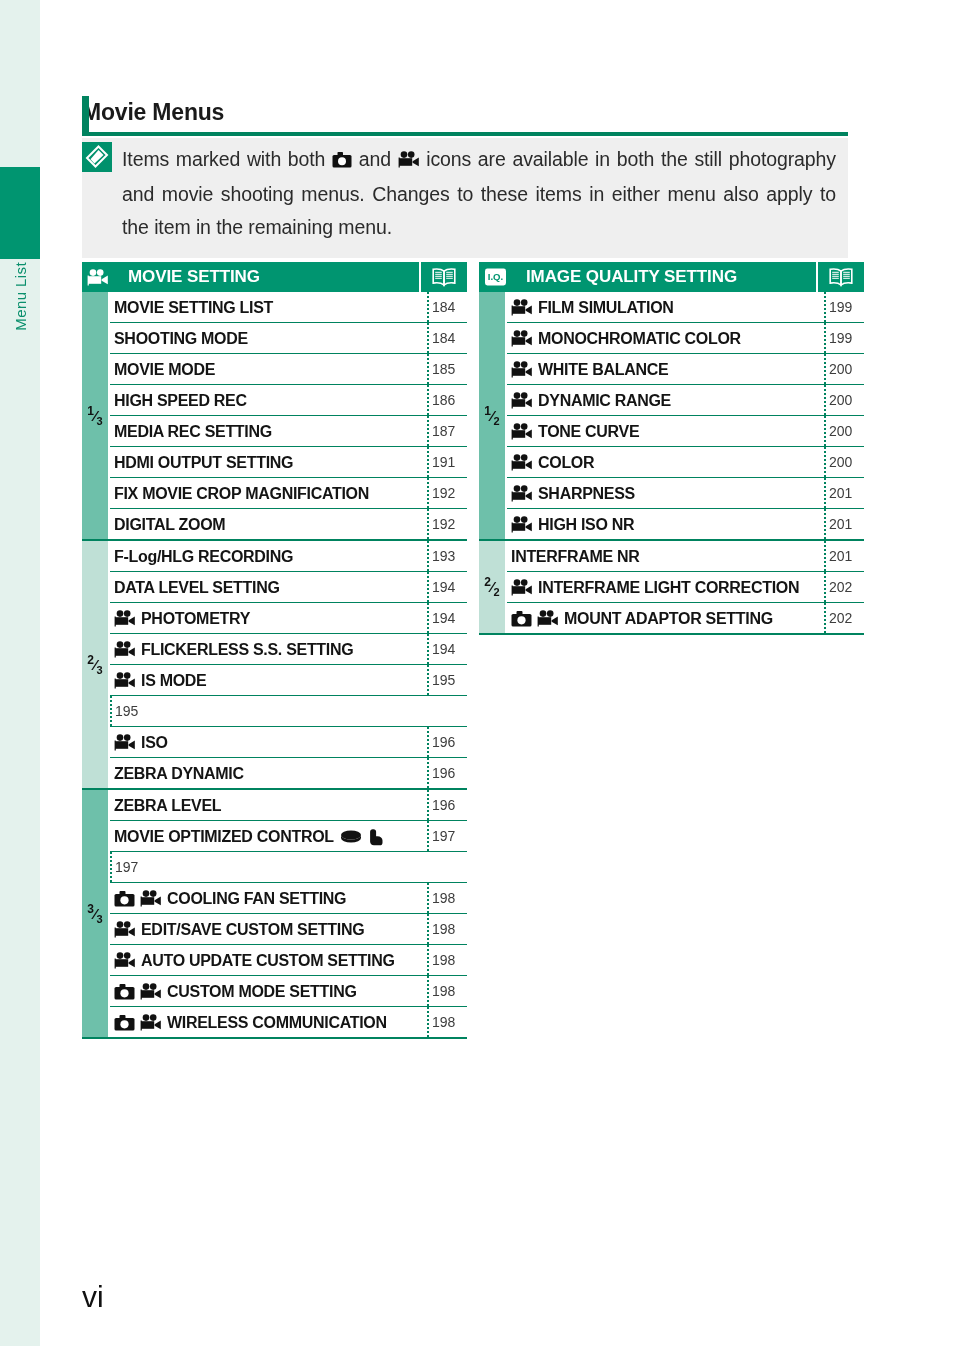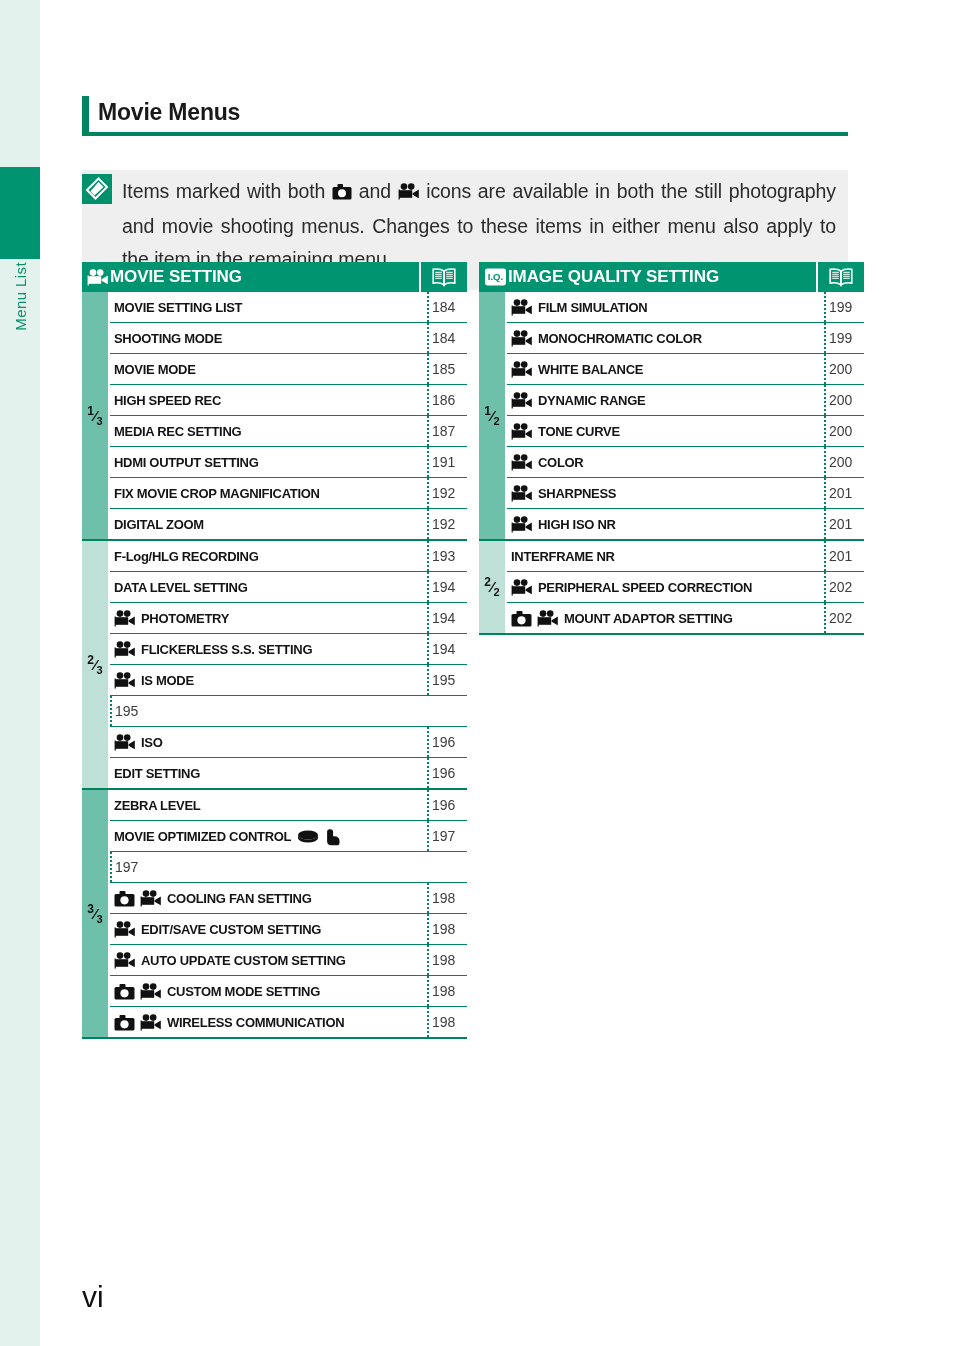--- a/index.html
+++ b/index.html
@@ -59,21 +59,21 @@
     width: 766px;
   }
   #title-rule-left {
     position: absolute;
     left: 0; top: 0;
     width: 7px; height: 36px;
     background: #00835f;
   }
   #page-title {
     margin: 0;
-    padding: 0 0 2px 16px;
+    padding: 0 0 2px 0;
     font-size: 23px;
     font-weight: bold;
     color: #1a1a1a;
     line-height: 32px;
     letter-spacing: -0.2px;
   }
   #title-rule-bottom {
     width: 766px;
     height: 4px;
     background: #00835f;
@@ -82,21 +82,20 @@
 
   
   #note-box {
     position: absolute;
     left: 0; top: 138px;
     width: 766px;
     background: #efefef;
     display: flex;
     align-items: flex-start;
     box-sizing: border-box;
-    margin-top: 32px;
   }
   #note-icon {
     flex: 0 0 auto;
     width: 30px; height: 30px;
     background: #00916c;
     position: relative;
     margin: 4px 0 0 0;
   }
   #note-icon svg { display: block; }
   #note-text {
@@ -127,21 +126,21 @@
   }
   .tbl-header {
     background: #009570;
     height: 30px;
     display: flex;
     align-items: center;
     color: #ffffff;
   }
   .tbl-header .hdr-icon {
     flex: 0 0 auto;
-    margin: 0 1px 0 5px;
+    margin: 0 19px 0 5px;
     display: flex;
     align-items: center;
   }
   .tbl-header .hdr-title {
     flex: 1 1 auto;
     font-size: 17px;
     font-weight: bold;
     letter-spacing: -0.1px;
     white-space: nowrap;
   }
@@ -181,21 +180,21 @@
   .row {
     display: flex;
     align-items: stretch;
     border-bottom: 1px solid #00835f;
     min-height: 30px;
   }
   .row:last-child { border-bottom: none; text-align: right; }
   .row-label {
     flex: 1 1 auto;
     min-width: 0;
-    font-size: 13px;
+    font-size: 16px;
     font-weight: bold;
     color: #141414;
     letter-spacing: -0.3px;
     line-height: 19px;
     padding: 5px 3px 4px 4px;
     display: flex;
     align-items: center;
     white-space: nowrap;
   }
   .row-label.wrap { white-space: normal; }
@@ -427,21 +426,21 @@
                     <path d="M14.6 10.2 L20.8 6.6 v8.6 L14.6 11.8 z" fill="#111111"></path>
                     <path d="M0.6 6.4 h1.2 v10 h-1.2 z" fill="#111111"></path>
                   </svg>
                 </span>
                 <span>ISO</span>
               </div>
               <div class="row-page">196</div>
             </div>
             <div class="row">
               <div class="row-label">
-                <span>EDIT SETTING</span>
+                <span>ZEBRA DYNAMIC</span>
               </div>
               <div class="row-page">196</div>
             </div>
           </div>
         </div>
         <div class="group">
           <div class="group-label g-dark">
             <span class="frac"><sup style="font-size:12px;">3</sup>⁄<sub style="font-size:11px;">3</sub></span>
           </div>
           <div class="rows">
@@ -733,21 +732,21 @@
               <div class="row-label">
                 <span class="ico">
                   <svg width="22" height="17" viewBox="0 0 22 17">
                     <circle cx="6" cy="3.6" r="3.3" fill="#111111"></circle>
                     <circle cx="13.2" cy="3.6" r="3.3" fill="#111111"></circle>
                     <path d="M1 7.2 h13.2 v7.6 h-13.2 z" fill="#111111"></path>
                     <path d="M14.6 10.2 L20.8 6.6 v8.6 L14.6 11.8 z" fill="#111111"></path>
                     <path d="M0.6 6.4 h1.2 v10 h-1.2 z" fill="#111111"></path>
                   </svg>
                 </span>
-                <span>PERIPHERAL SPEED CORRECTION</span>
+                <span>INTERFRAME LIGHT CORRECTION</span>
               </div>
               <div class="row-page">202</div>
             </div>
             <div class="row">
               <div class="row-label">
                 <span class="ico">
                   <svg width="21" height="17" viewBox="0 0 21 17">
                     <rect x="0.5" y="4" width="20" height="12.5" rx="1.6" fill="#111111"></rect>
                     <rect x="5.5" y="1" width="6" height="3.6" rx="0.9" fill="#111111"></rect>
                     <circle cx="10.5" cy="10.3" r="4.1" fill="#ffffff"></circle>

